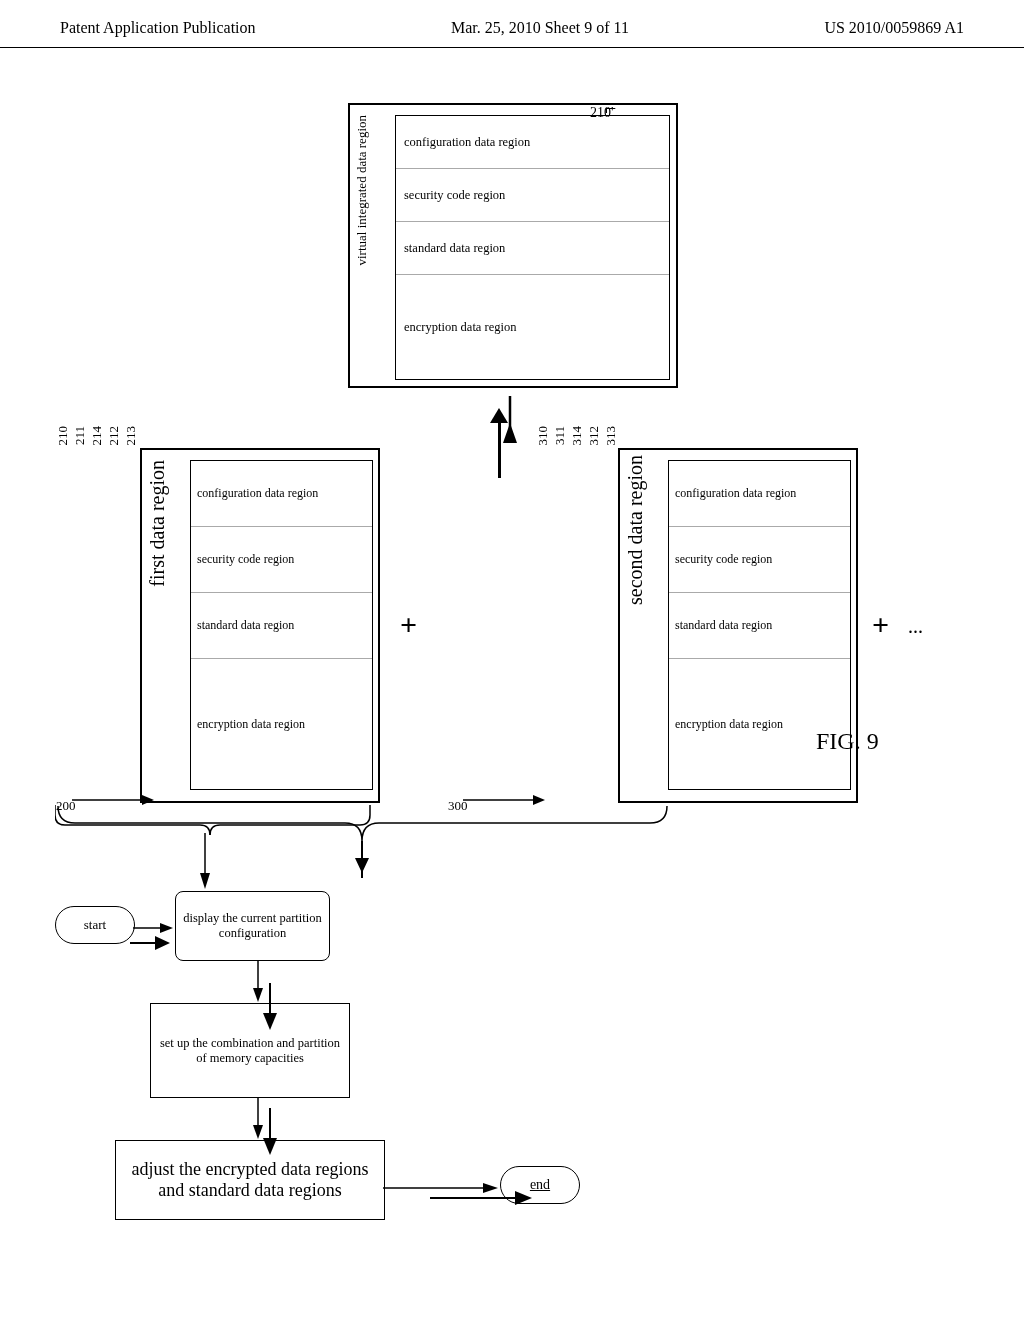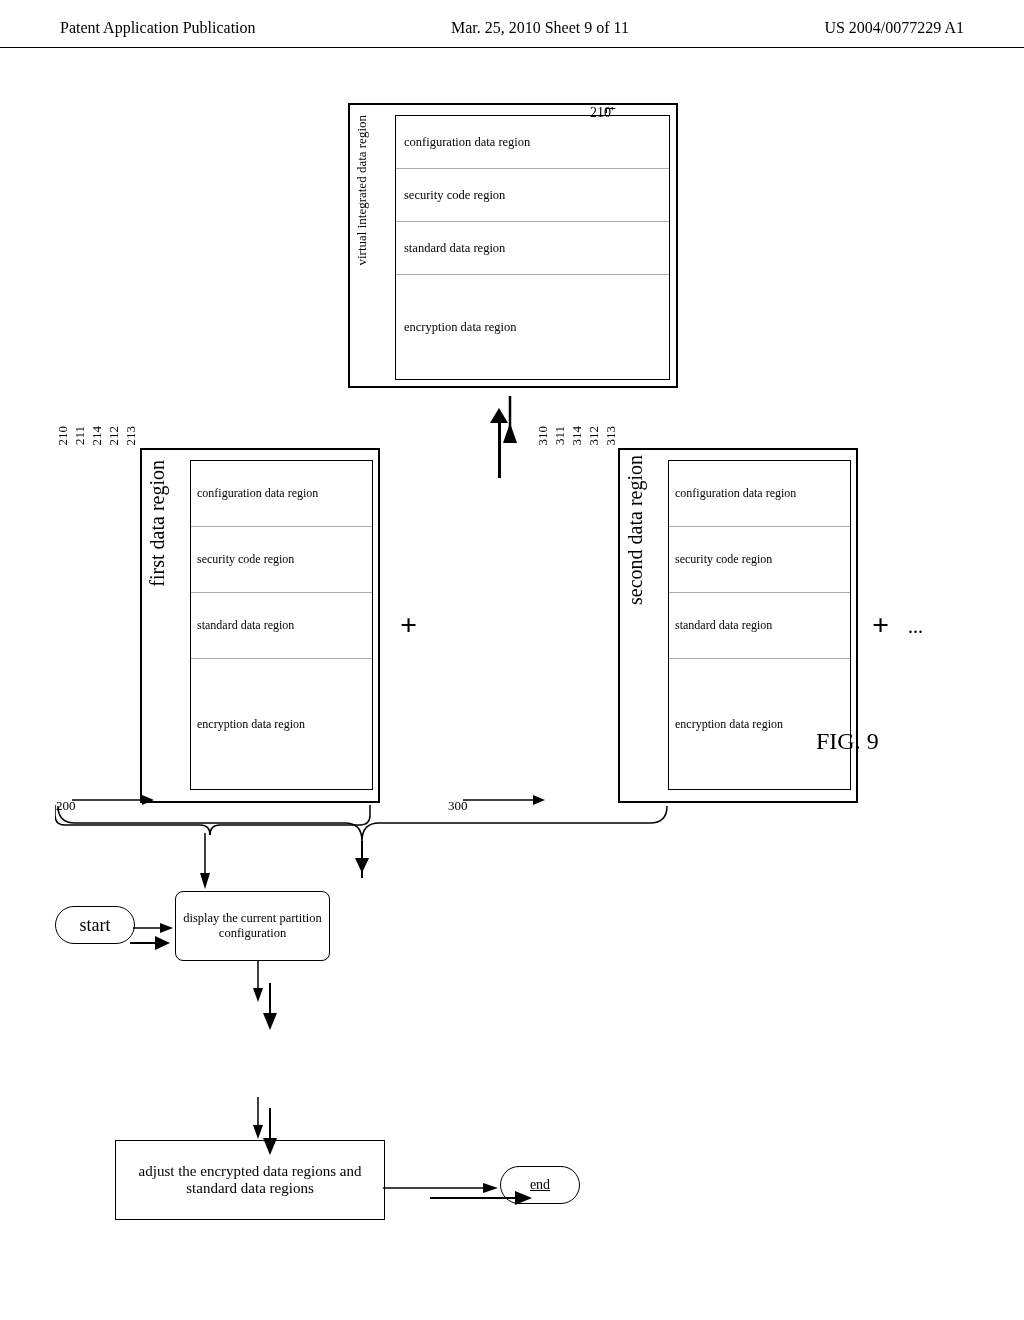--- a/index.html
+++ b/index.html
@@ -45,21 +45,21 @@
       white-space: nowrap;
       display: inline-block;
     }
   </style>
 </head>
 <body>
 
 <div class="header">
   <span>Patent Application Publication</span>
   <span>Mar. 25, 2010  Sheet 9 of 11</span>
-  <span>US 2004/0077229 A1</span>
+  <span>US 2010/0059869 A1</span>
 </div>
 
 <div class="diagram-area">
 
   <svg class="svg-overlay" xmlns="http://www.w3.org/2000/svg">
 
     <line x1="510" y1="348" x2="510" y2="395" stroke="#000" stroke-width="2.5"></line>
     <polygon points="510,375 503,395 517,395" fill="#000"></polygon>
 
     <path d="M 58,758 Q 58,775 75,775 L 345,775 Q 362,775 362,793 Q 362,775 379,775 L 650,775 Q 667,775 667,758" stroke="#000" stroke-width="1.5" fill="none"></path>
@@ -169,41 +169,42 @@
   </div>
 
   <div style="position:absolute; top:750px; left:448px; font-size:13px;">300</div>
   <div style="position:absolute; top:740px; left:463px;">
     <svg width="90" height="25" xmlns="http://www.w3.org/2000/svg">
       <line x1="0" y1="12" x2="75" y2="12" stroke="#000" stroke-width="1.5"></line>
       <polygon points="70,7 82,12 70,17" fill="#000"></polygon>
     </svg>
   </div>
 
-  <div style="position:absolute; top:858px; left:55px; width:80px; height:38px; border:1.5px solid #000; border-radius:19px; display:flex; align-items:center; justify-content:center; font-size:18px;">start</div>
+  <div style="position:absolute; top:858px; left:55px; width:80px; height:38px; border:1.5px solid #000; border-radius:19px; display:flex; align-items:center; justify-content:center; font-size:13px;">start</div>
 
   <svg style="position:absolute; top:870px; left:133px;" width="45" height="20" xmlns="http://www.w3.org/2000/svg">
     <line x1="0" y1="10" x2="32" y2="10" stroke="#000" stroke-width="1.5"></line>
     <polygon points="27,5 40,10 27,15" fill="#000"></polygon>
   </svg>
 
   <div style="position:absolute; top:843px; left:175px; width:155px; height:70px; border:1.5px solid #000; border-radius:8px; display:flex; align-items:center; justify-content:center; font-size:12.5px; text-align:center; padding:5px;">display the current partition configuration</div>
 
   <svg style="position:absolute; top:912px; left:248px;" width="20" height="45" xmlns="http://www.w3.org/2000/svg">
     <line x1="10" y1="0" x2="10" y2="32" stroke="#000" stroke-width="1.5"></line>
     <polygon points="5,28 10,42 15,28" fill="#000"></polygon>
   </svg>
 
+  <div style="position:absolute; top:955px; left:150px; width:200px; height:95px; border:1.5px solid #000; display:flex; align-items:center; justify-content:center; font-size:12.5px; text-align:center; padding:6px;">set up the combination and partition of memory capacities</div>
 
   <svg style="position:absolute; top:1049px; left:248px;" width="20" height="45" xmlns="http://www.w3.org/2000/svg">
     <line x1="10" y1="0" x2="10" y2="32" stroke="#000" stroke-width="1.5"></line>
     <polygon points="5,28 10,42 15,28" fill="#000"></polygon>
   </svg>
 
-  <div style="position:absolute; top:1092px; left:115px; width:270px; height:80px; border:1.5px solid #000; display:flex; align-items:center; justify-content:center; font-size:15px; text-align:center; padding:6px;">adjust the encrypted data regions and standard data regions</div>
+  <div style="position:absolute; top:1092px; left:115px; width:270px; height:80px; border:1.5px solid #000; display:flex; align-items:center; justify-content:center; font-size:18px; text-align:center; padding:6px;">adjust the encrypted data regions and standard data regions</div>
 
   <svg style="position:absolute; top:1130px; left:383px;" width="120" height="20" xmlns="http://www.w3.org/2000/svg">
     <line x1="0" y1="10" x2="105" y2="10" stroke="#000" stroke-width="1.5"></line>
     <polygon points="100,5 115,10 100,15" fill="#000"></polygon>
   </svg>
 
   <div style="position:absolute; top:1118px; left:500px; width:80px; height:38px; border:1.5px solid #000; border-radius:19px; display:flex; align-items:center; justify-content:center; font-size:14px;text-decoration:underline;">end</div>
 
   <svg style="position:absolute; top:752px; left:55px;" width="620" height="40" xmlns="http://www.w3.org/2000/svg">
 

